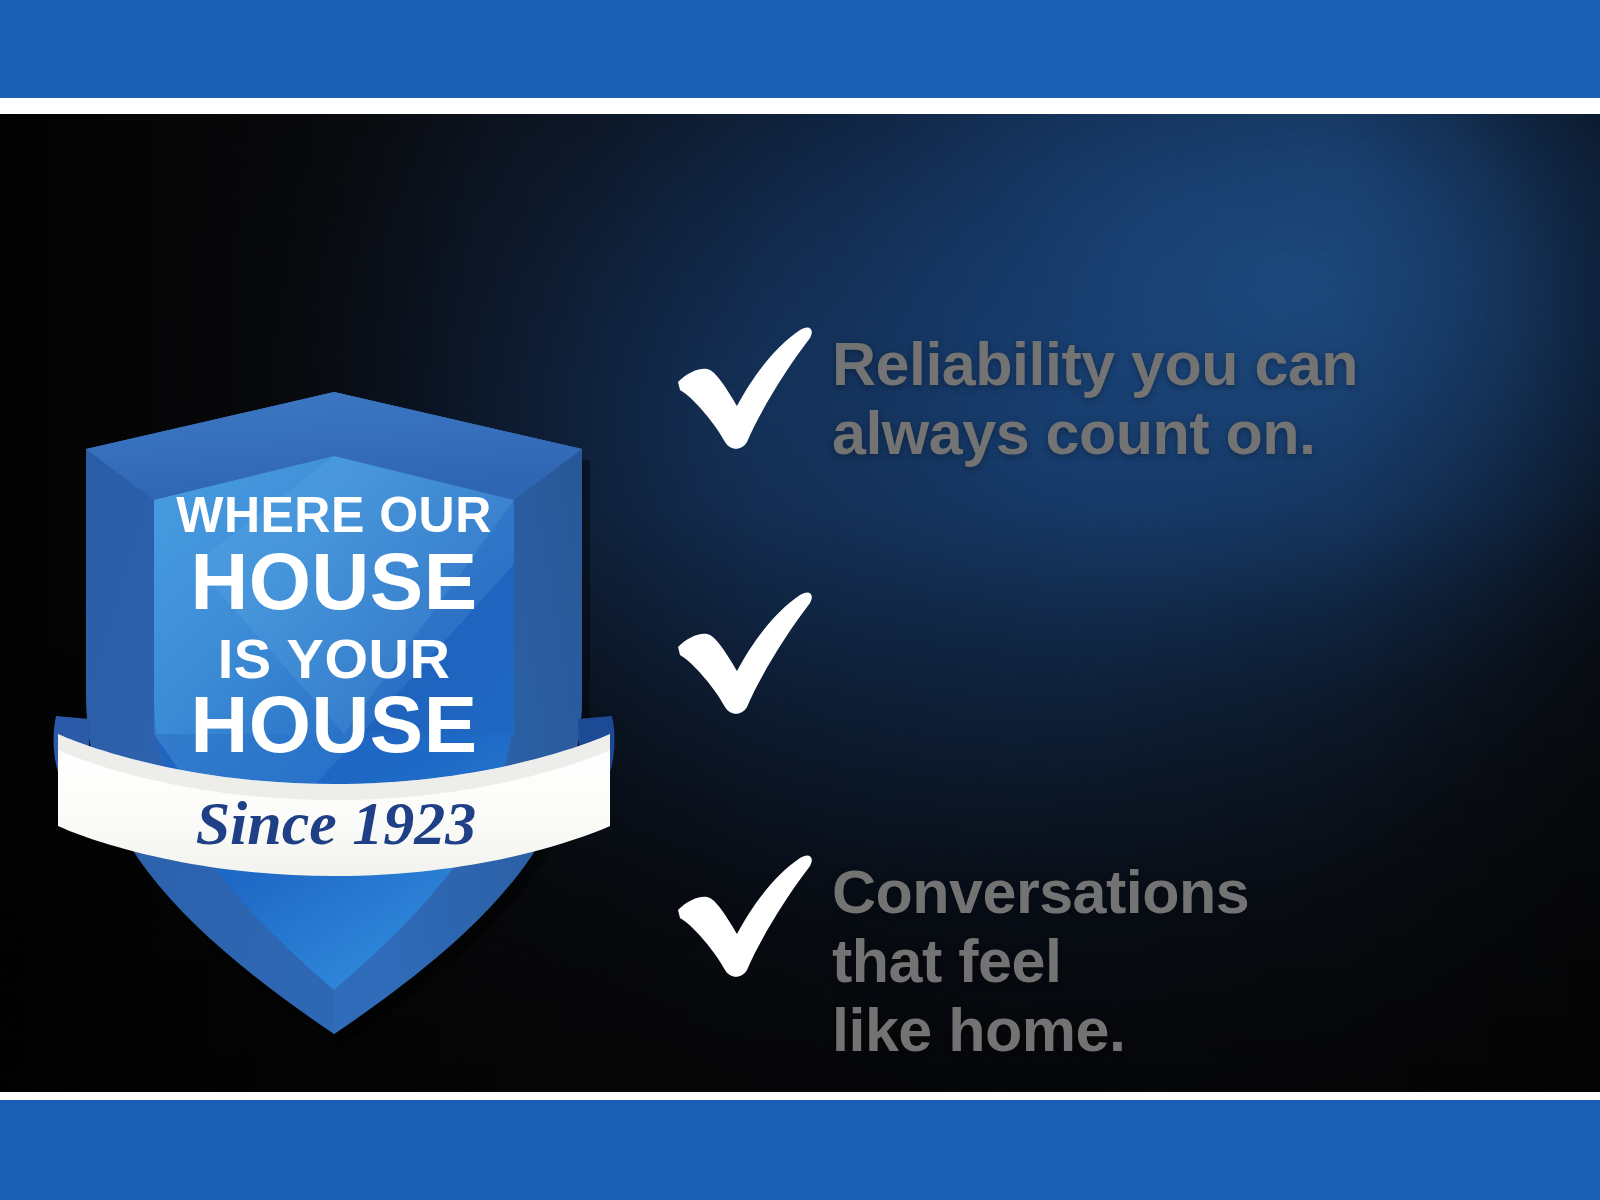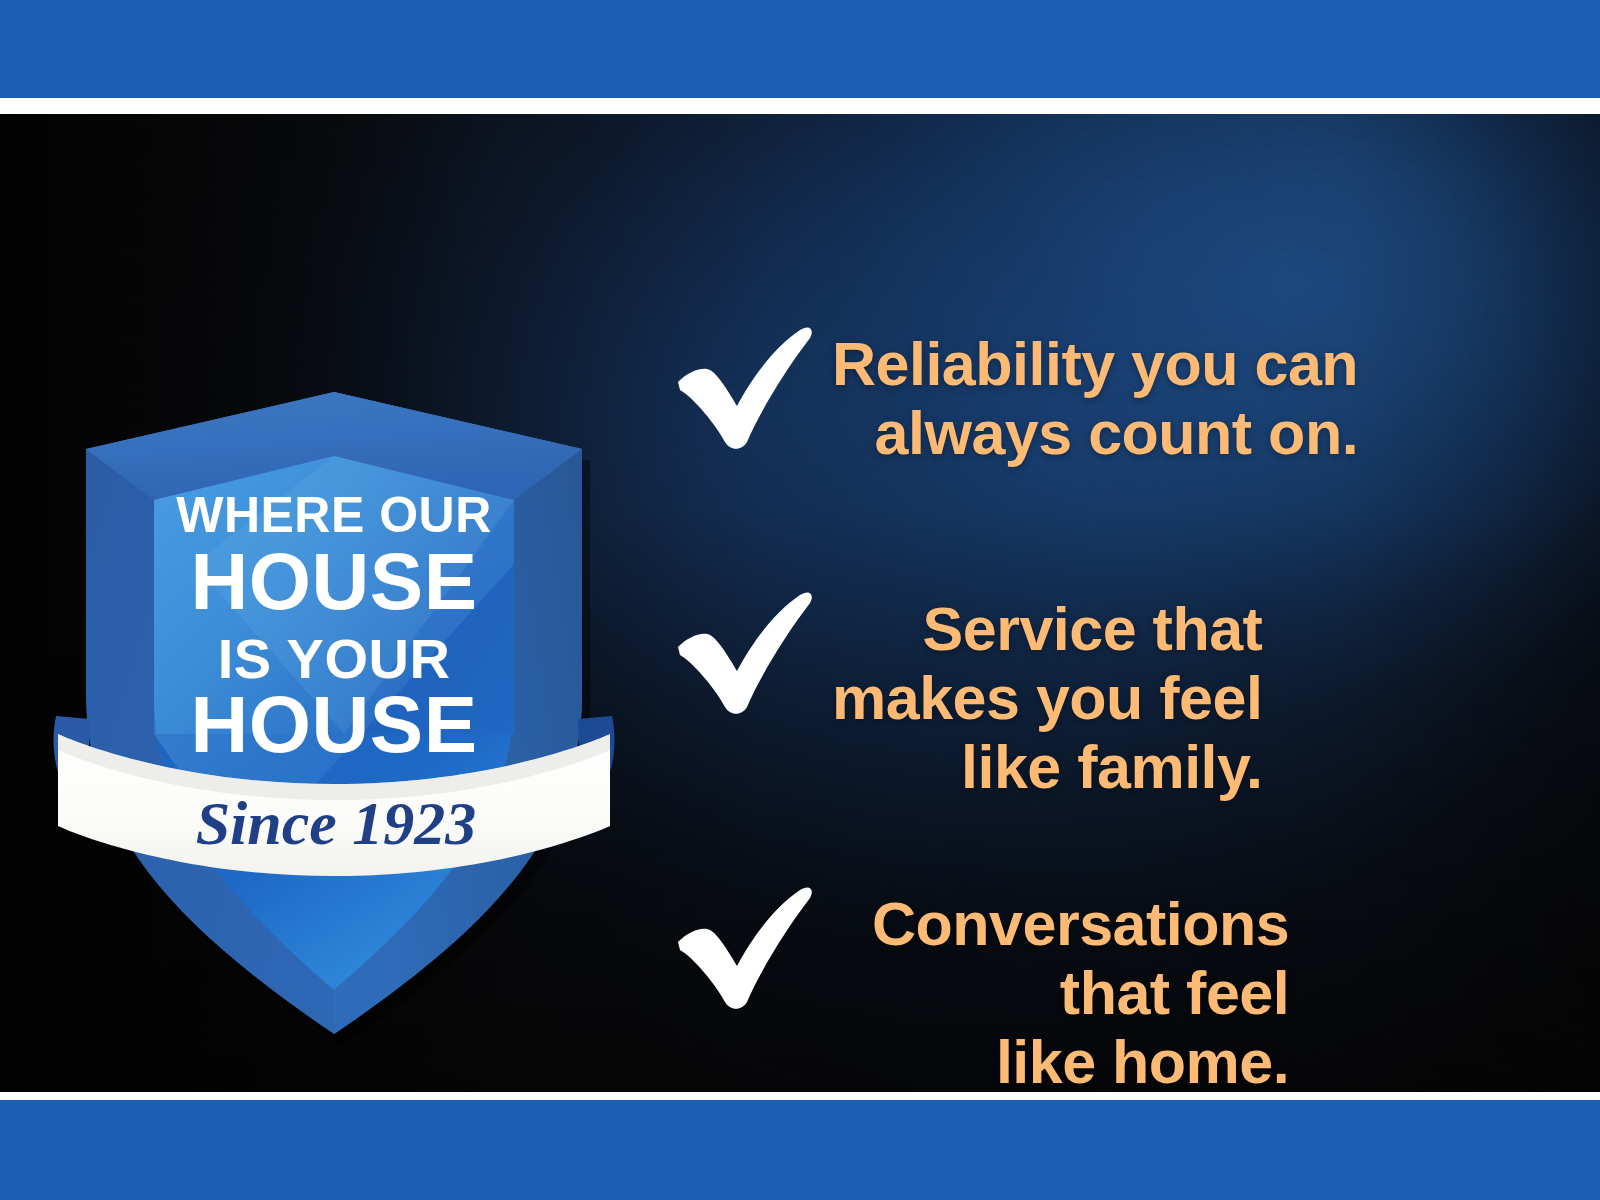--- a/index.html
+++ b/index.html
@@ -96,38 +96,37 @@
 
   
   .benefits{
     position:absolute;left:672px;top:150px;width:880px;height:930px;
   }
   .benefit{
     position:absolute;left:0;display:flex;align-items:flex-start;
   }
   .benefit-1{top:60px;}
   .benefit-2{top:325px;}
-  .benefit-3{top:620px;gap:40px;}
+  .benefit-3{top:588px;}
 
   .check-icon{
     flex:0 0 auto;width:146px;height:125px;margin-right:14px;
   }
   .check-icon svg{display:block;width:100%;height:100%;}
 
   .benefit-text{
-    color:#fdba74;
+    color:#737373;
     font-family:"Liberation Sans", sans-serif;
     font-weight:700;
     font-size:61px;
     line-height:1.13;
     letter-spacing:-0.5px;
     text-shadow:0 2px 7px rgba(0,0,0,0.32);
     white-space:pre-line;
     padding-top:6px;
-    text-align:right;
   }
 </style>
 </head>
 <body>
 
 <div id="poster">
 
   <div class="brand-bar top"></div>
 
   <div class="stage">
@@ -227,23 +226,20 @@
 
       <div class="benefit benefit-2">
         <span class="check-icon">
           <svg viewBox="0 0 146 125" xmlns="http://www.w3.org/2000/svg" aria-hidden="true">
             <path d="M6,58 C16,48 30,42 38,46 C46,50 58,70 65,82
                      C78,57 101,24 128,6 C137,0 143,5 138,14
                      C112,48 88,88 75,118 C70,127 58,127 53,118
                      C44,101 22,74 8,66 Z" fill="#ffffff"></path>
           </svg>
         </span>
-        <div class="benefit-text">Service that
-makes you feel
-like family.</div>
       </div>
 
       <div class="benefit benefit-3">
         <span class="check-icon">
           <svg viewBox="0 0 146 125" xmlns="http://www.w3.org/2000/svg" aria-hidden="true">
             <path d="M6,58 C16,48 30,42 38,46 C46,50 58,70 65,82
                      C78,57 101,24 128,6 C137,0 143,5 138,14
                      C112,48 88,88 75,118 C70,127 58,127 53,118
                      C44,101 22,74 8,66 Z" fill="#ffffff"></path>
           </svg>

